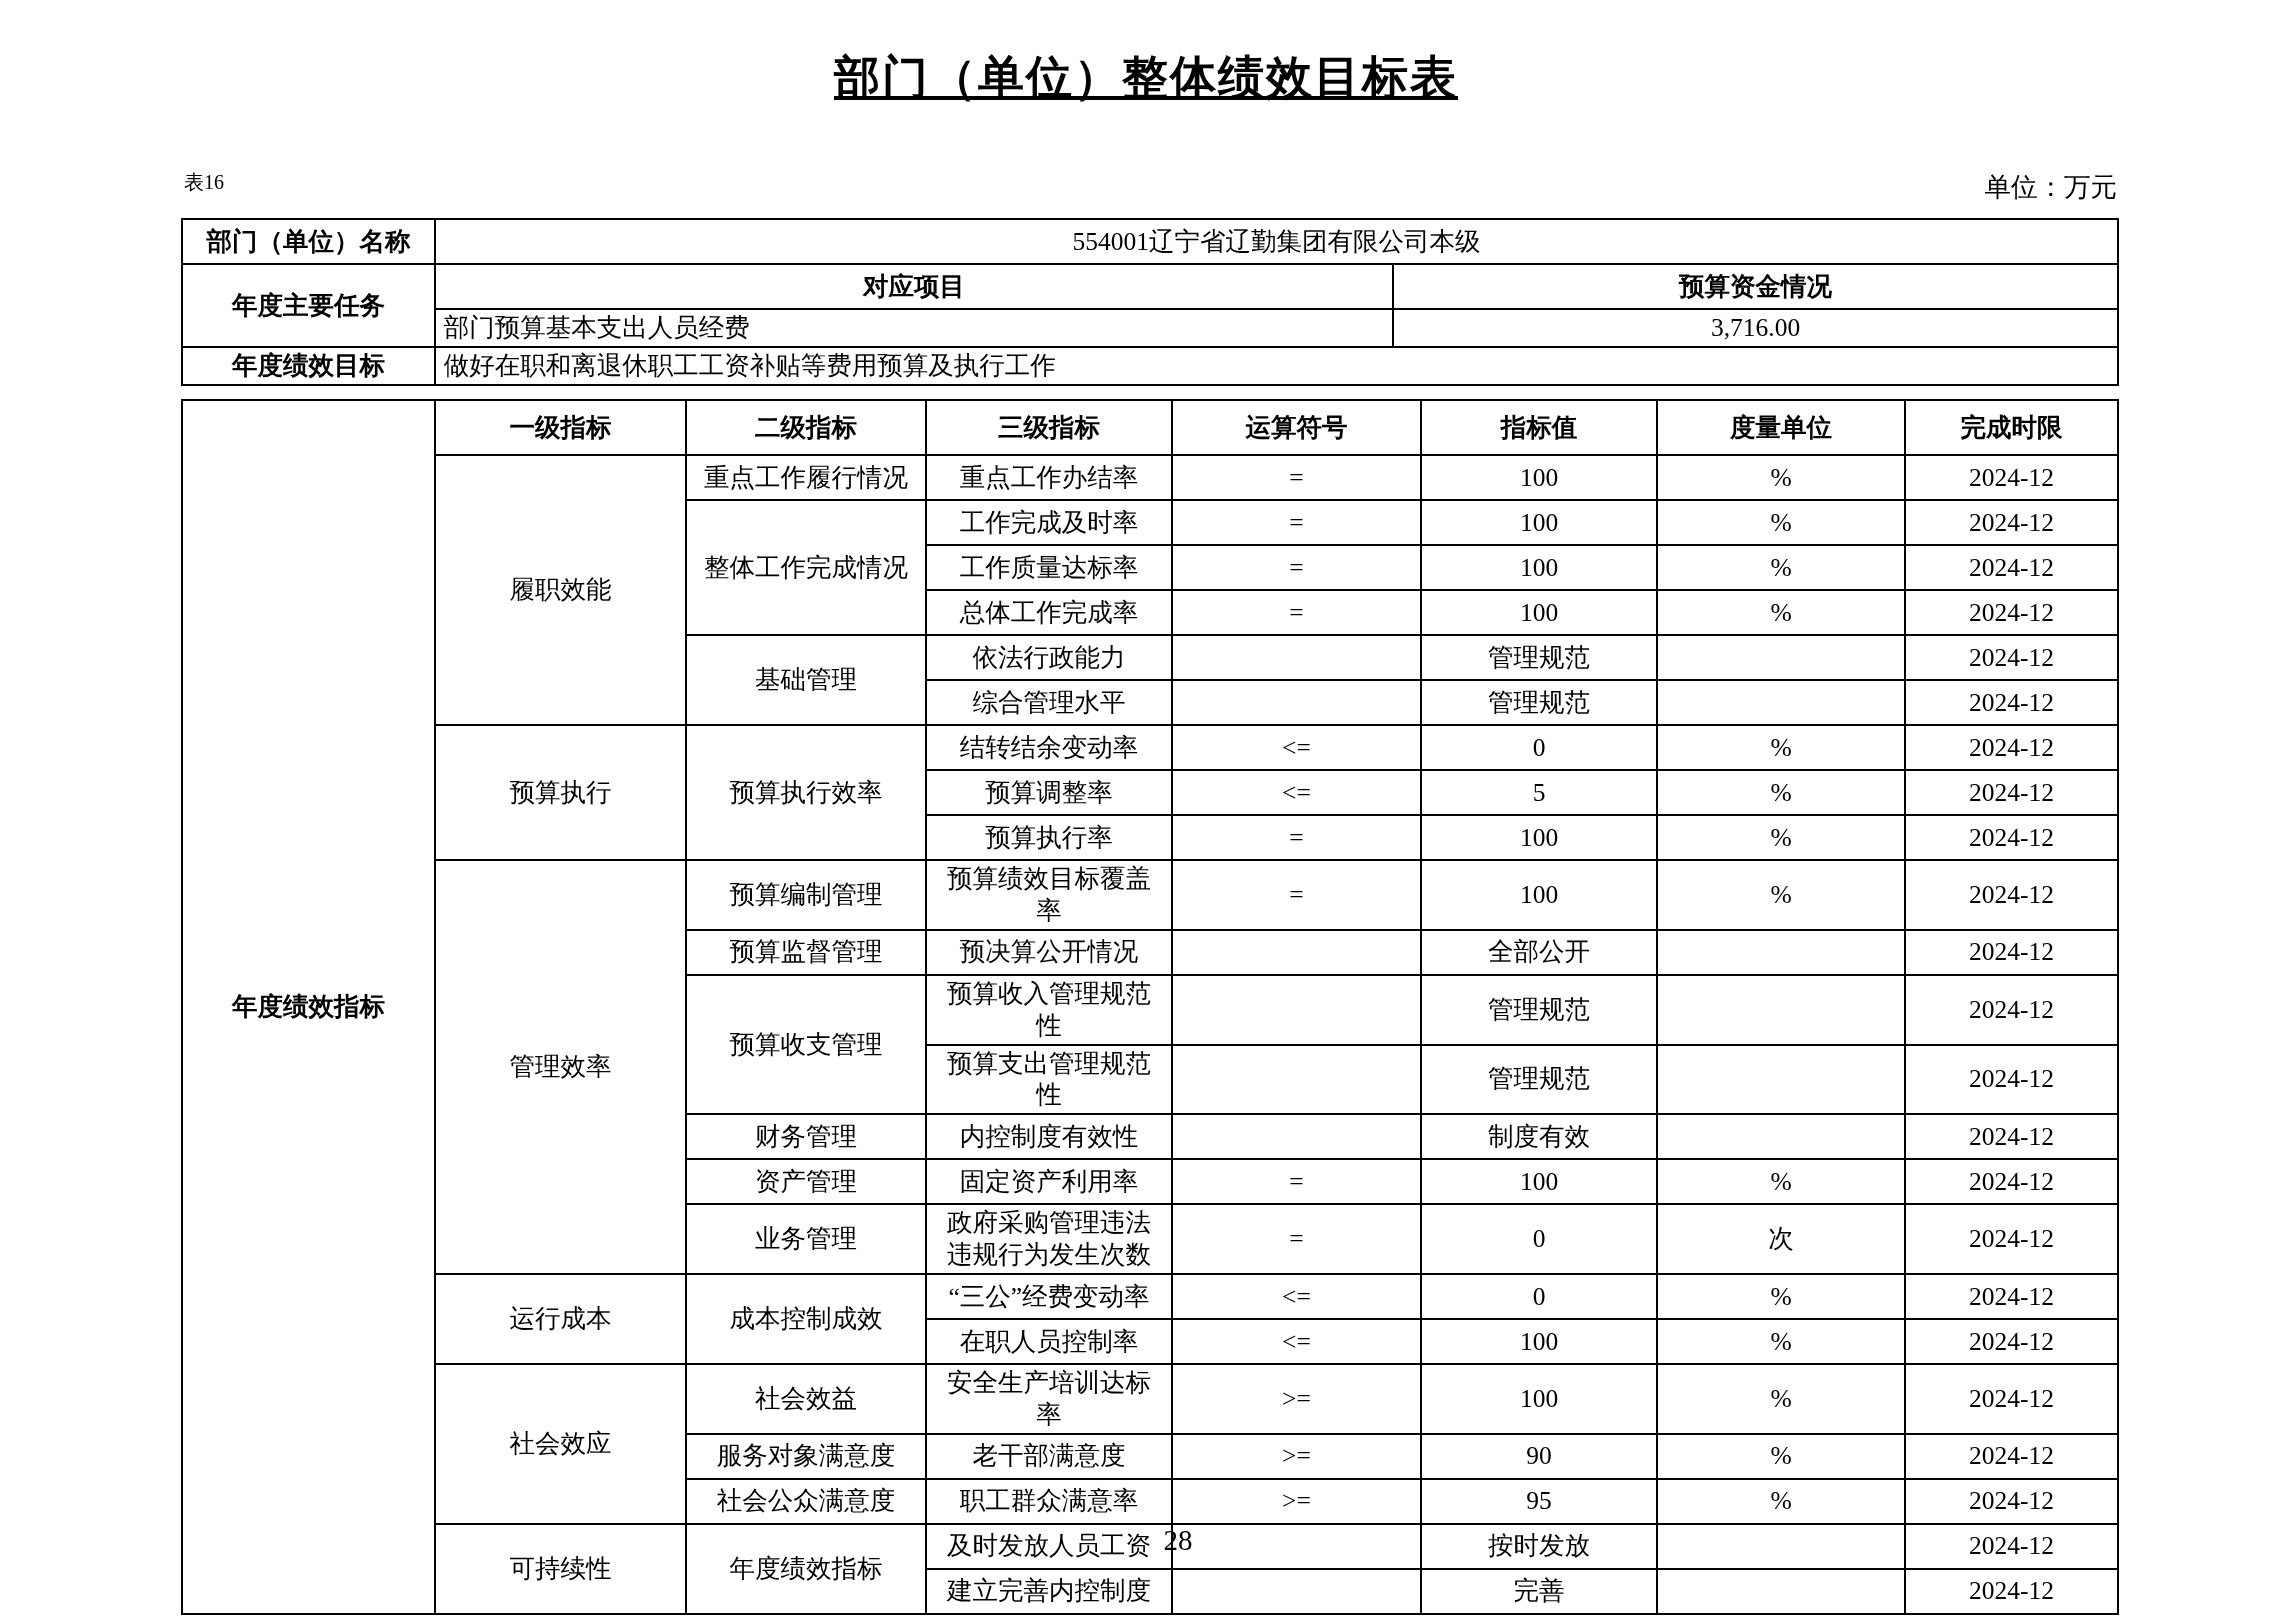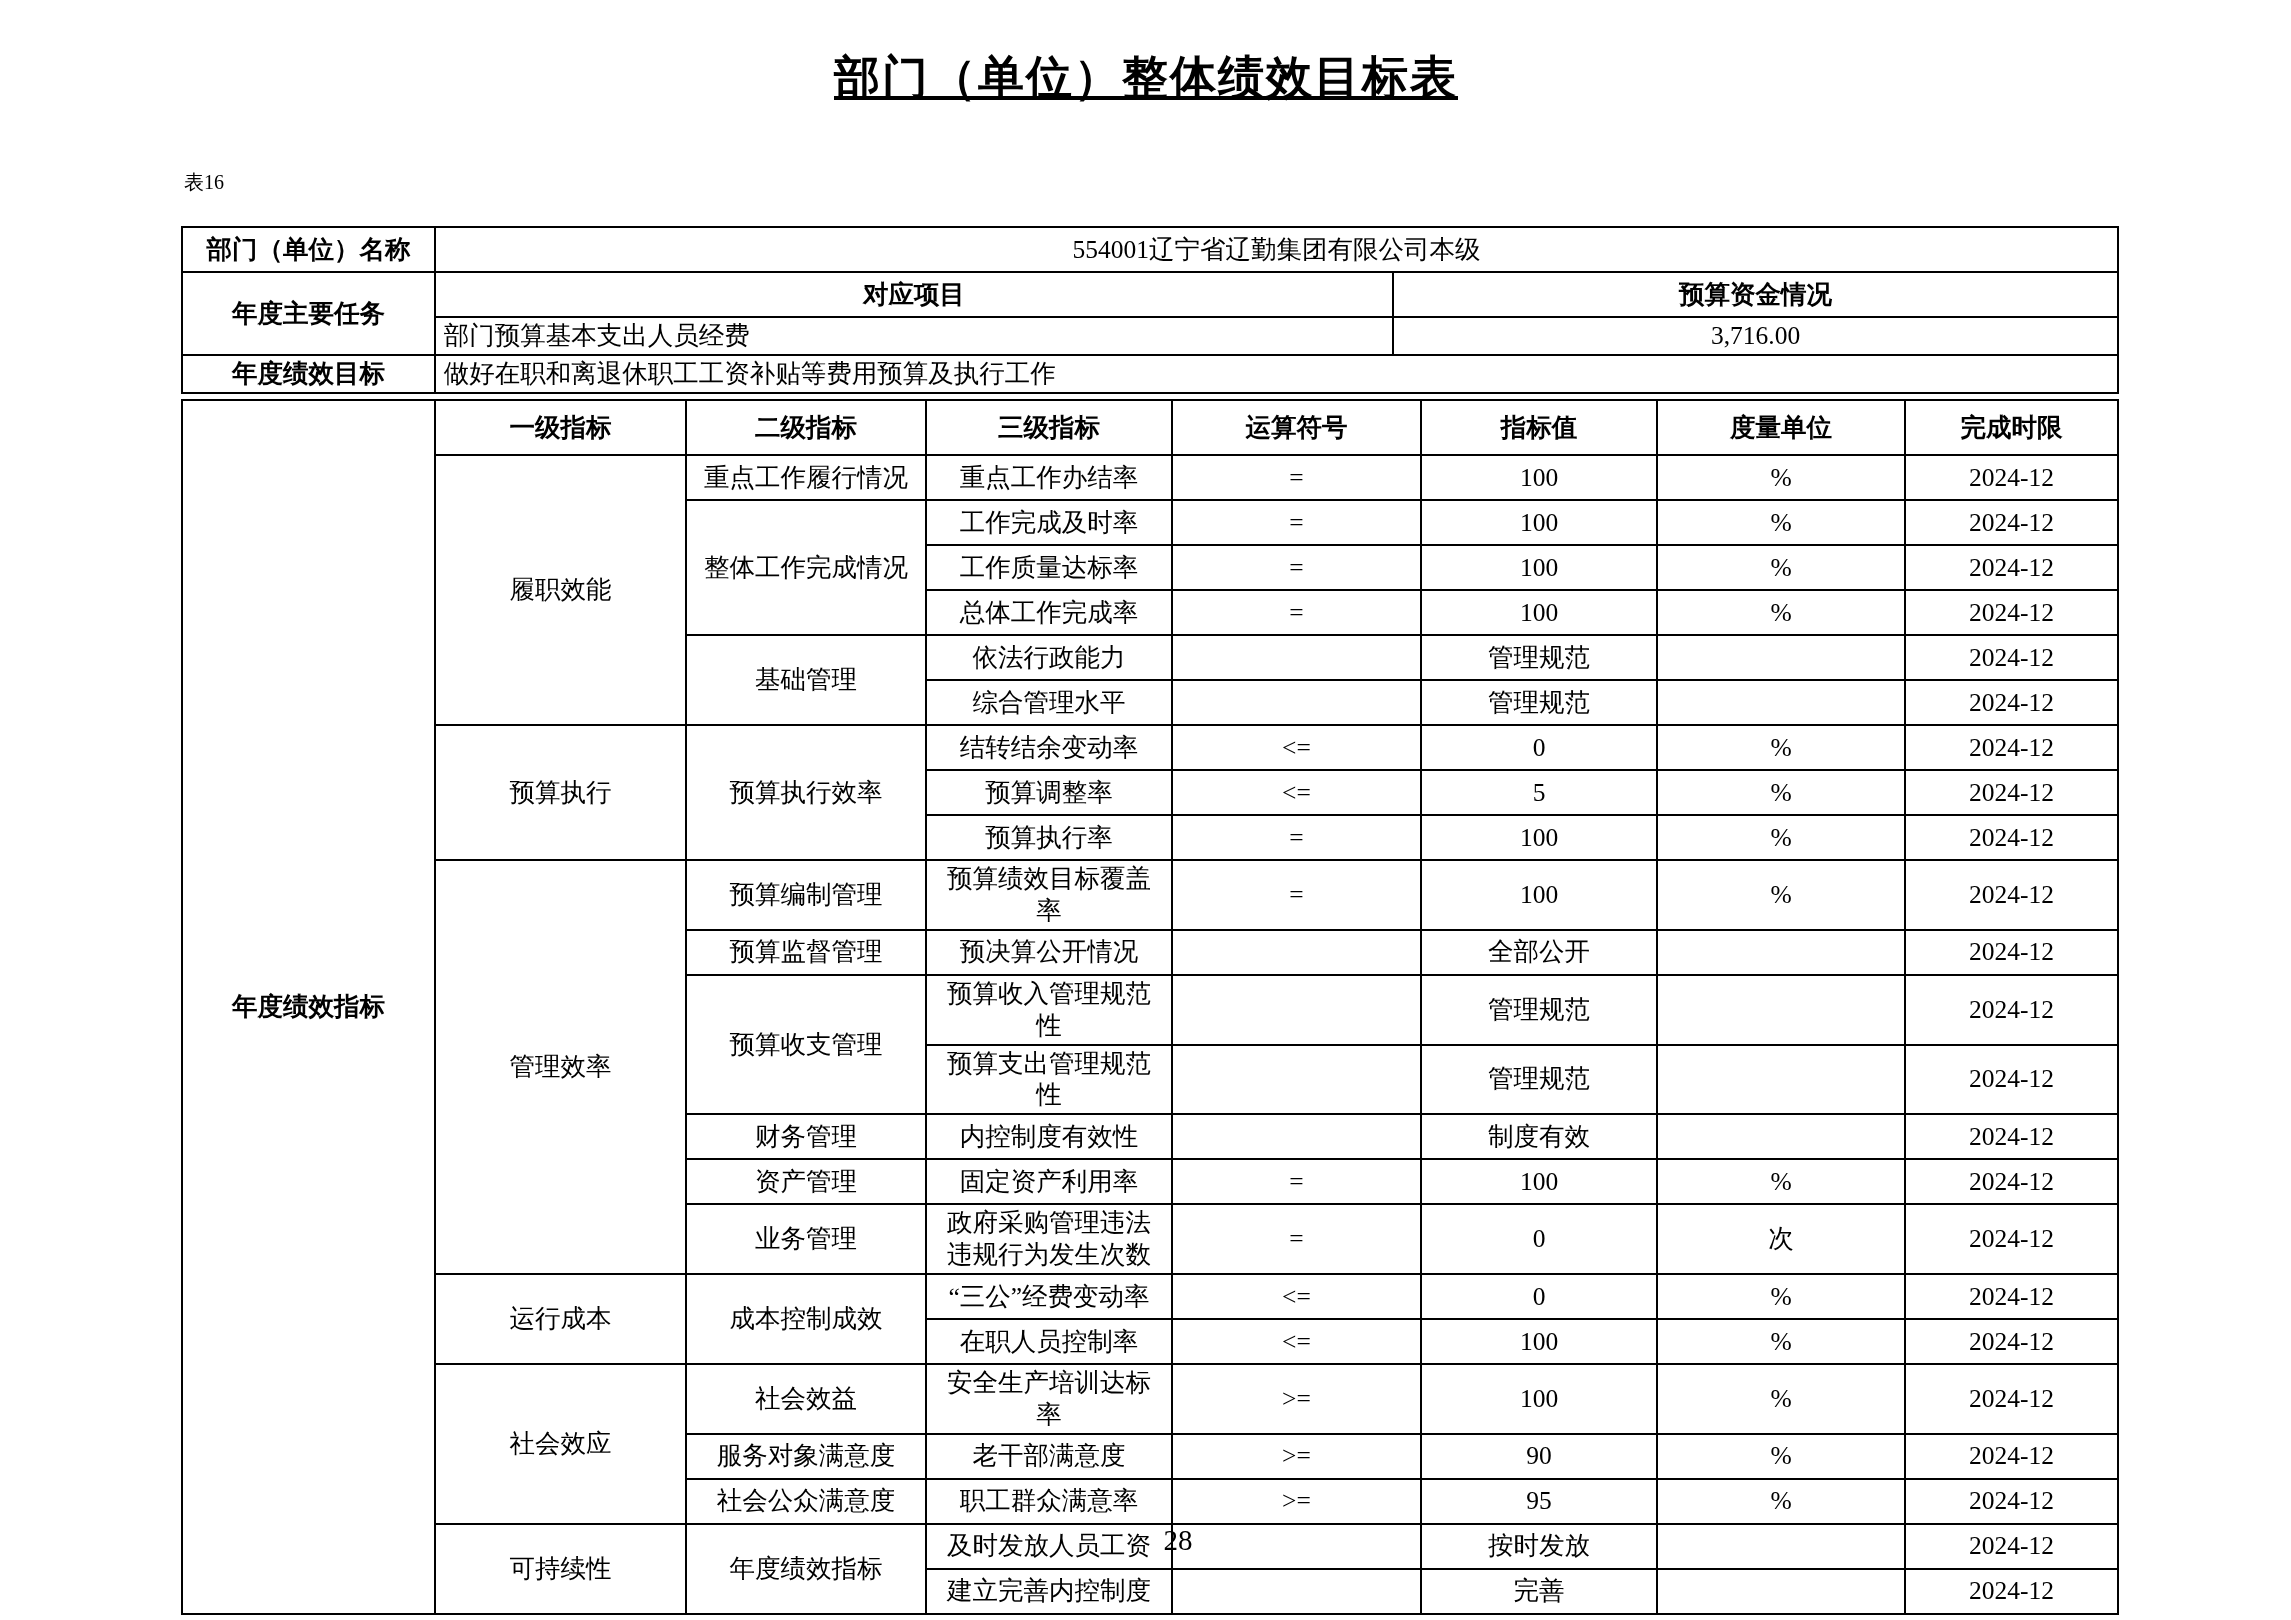--- a/index.html
+++ b/index.html
@@ -42,21 +42,21 @@
   }
   td, th {
     border: 2px solid #000;
     text-align: center;
     vertical-align: middle;
     padding: 2px 7.8px;
     font-weight: normal;
     line-height: 1.25;
     overflow: hidden;
   }
-  #top-table { left: 181px; top: 226px; width: 1936px; border: 2.9px solid #000; }
+  #top-table { left: 181px; top: 218px; width: 1936px; border: 2.9px solid #000; }
   #top-table td { border-top-width: 2.9px; border-bottom-width: 2.9px; }
   #ind-table { left: 181px; top: 399px; width: 1936px; border: 2.9px solid #000; }
   .bold { font-weight: bold; }
   .left  { text-align: left; }
   .right { text-align: center; }
   tr.thick-top > td { border-top-width: 2.9px; }
   #ind-table th { font-weight: bold; border-bottom-width: 2.9px; }
   .h-r1 { height: 45px; }
   .h-r2 { height: 45px; }
   .h-r3 { height: 32px; }
@@ -73,20 +73,21 @@
     margin-left: 32px;
   }
 </style>
 </head>
 <body>
 
 <div class="page">
 
   <div class="doc-title">部门（单位）整体绩效目标表</div>
   <div class="table-no">表16</div>
+  <div class="unit-note">单位：万元</div>
 
   <table id="top-table">
     <colgroup>
         <col style="width:253px">
         <col style="width:958px">
         <col style="width:725px">
       </colgroup>
     <tbody>
         <tr class="h-r1">
       <td class="bold">部门（单位）名称</td>

